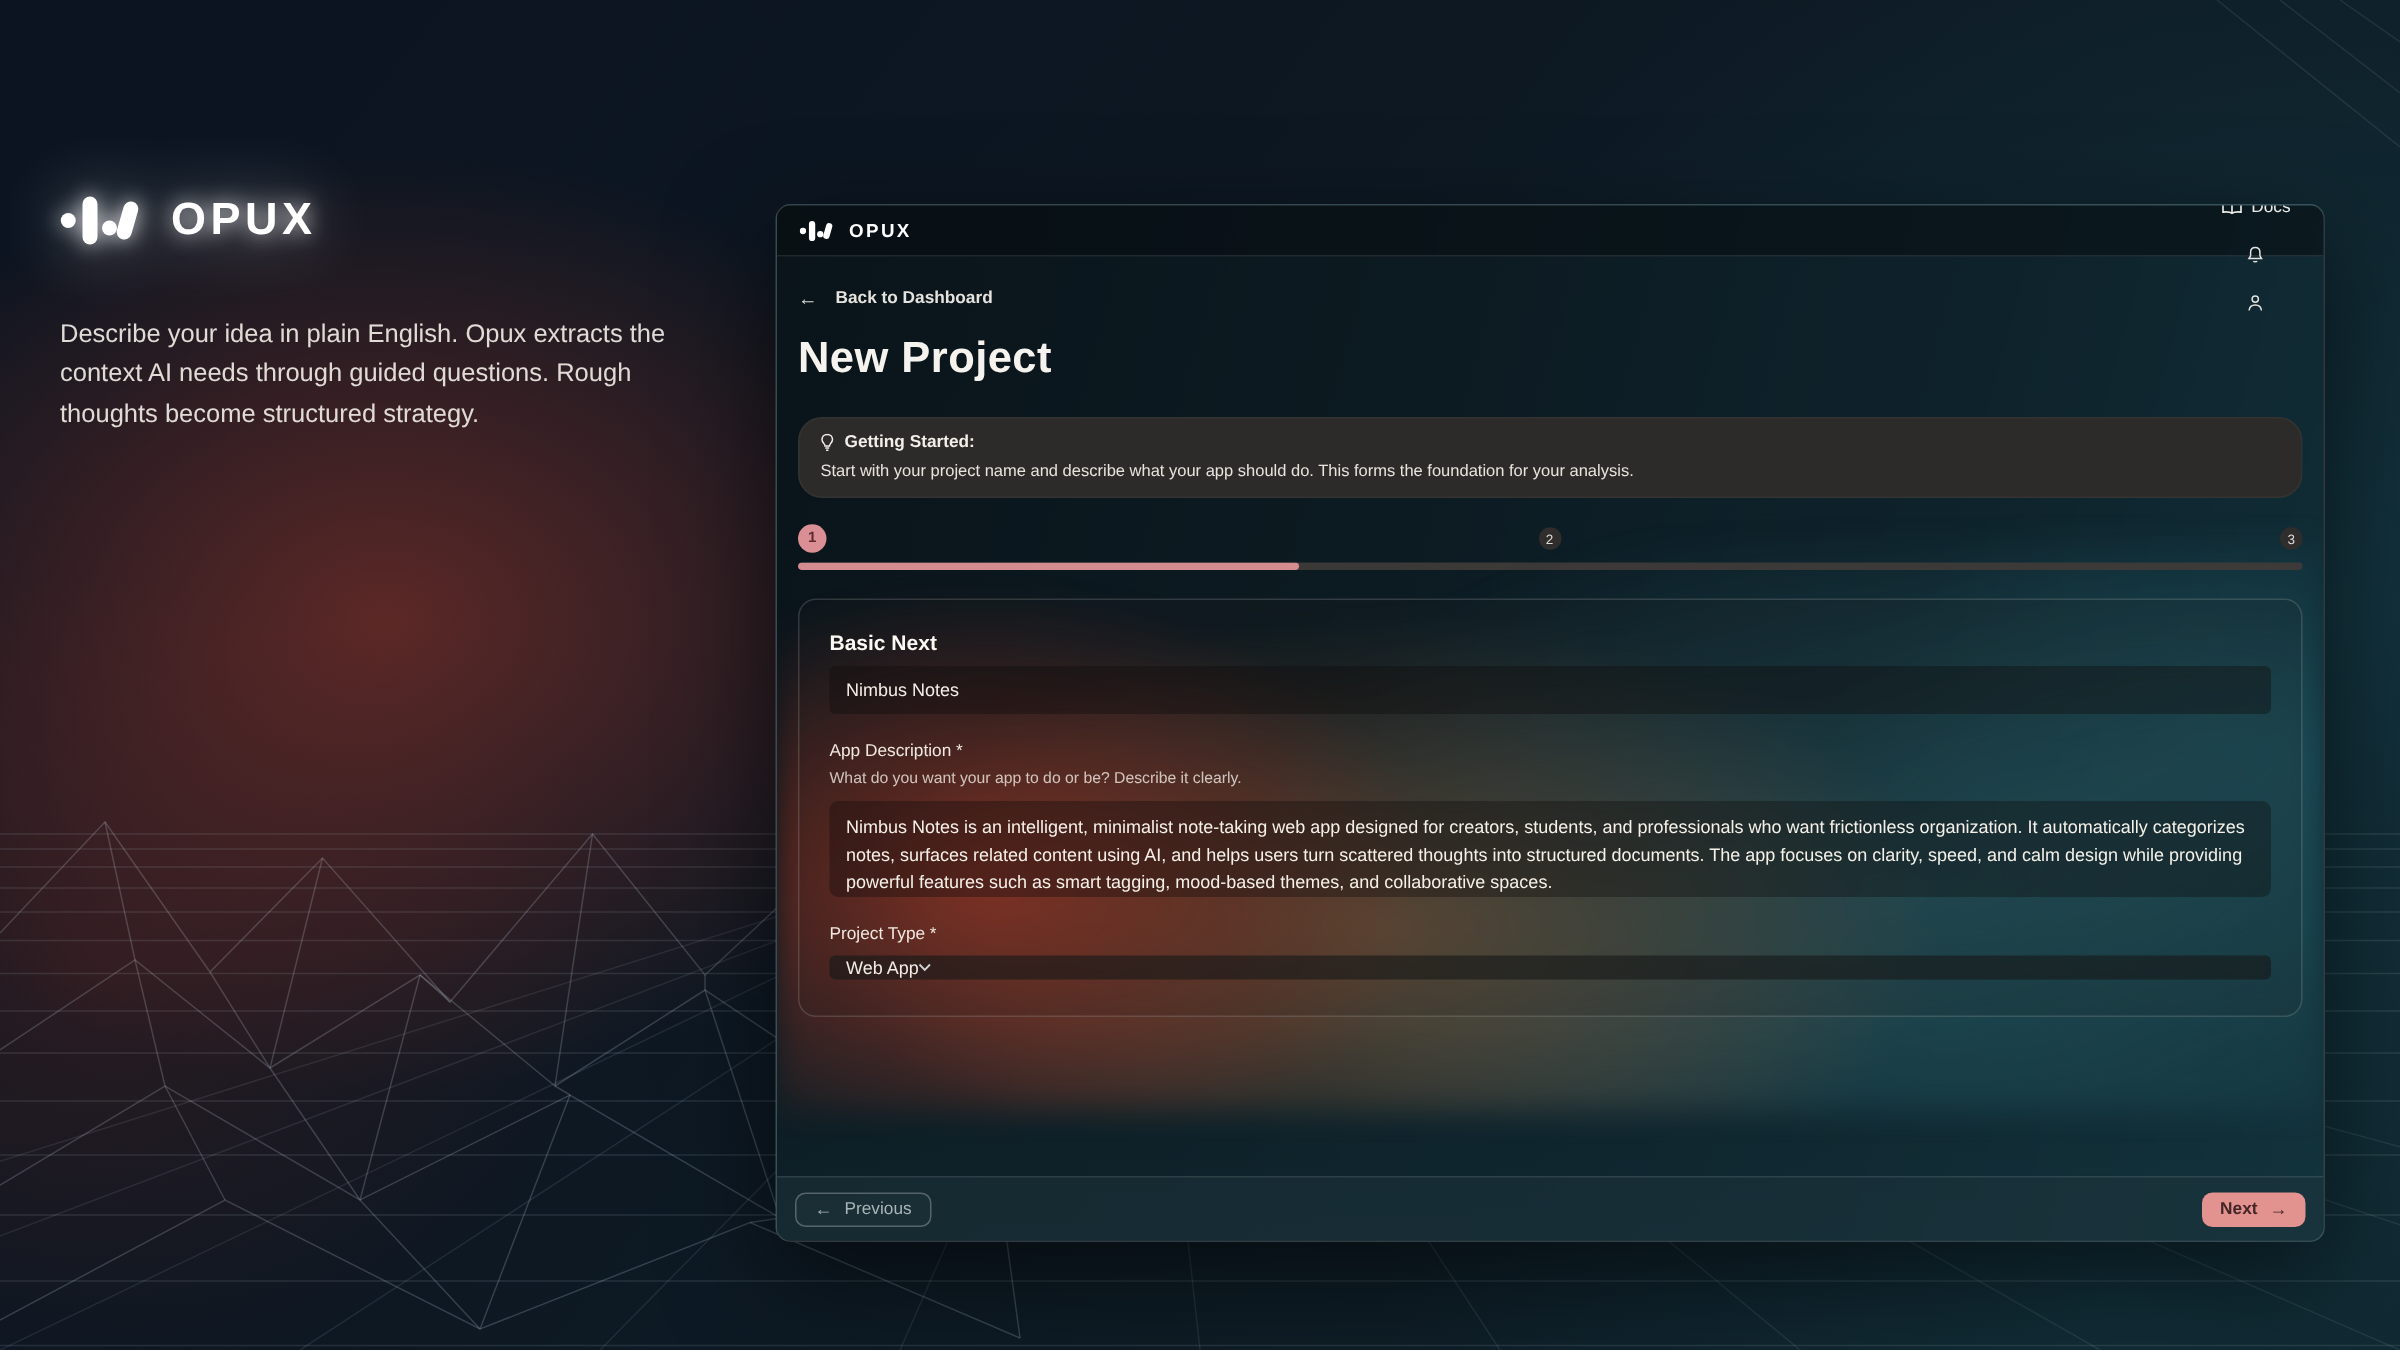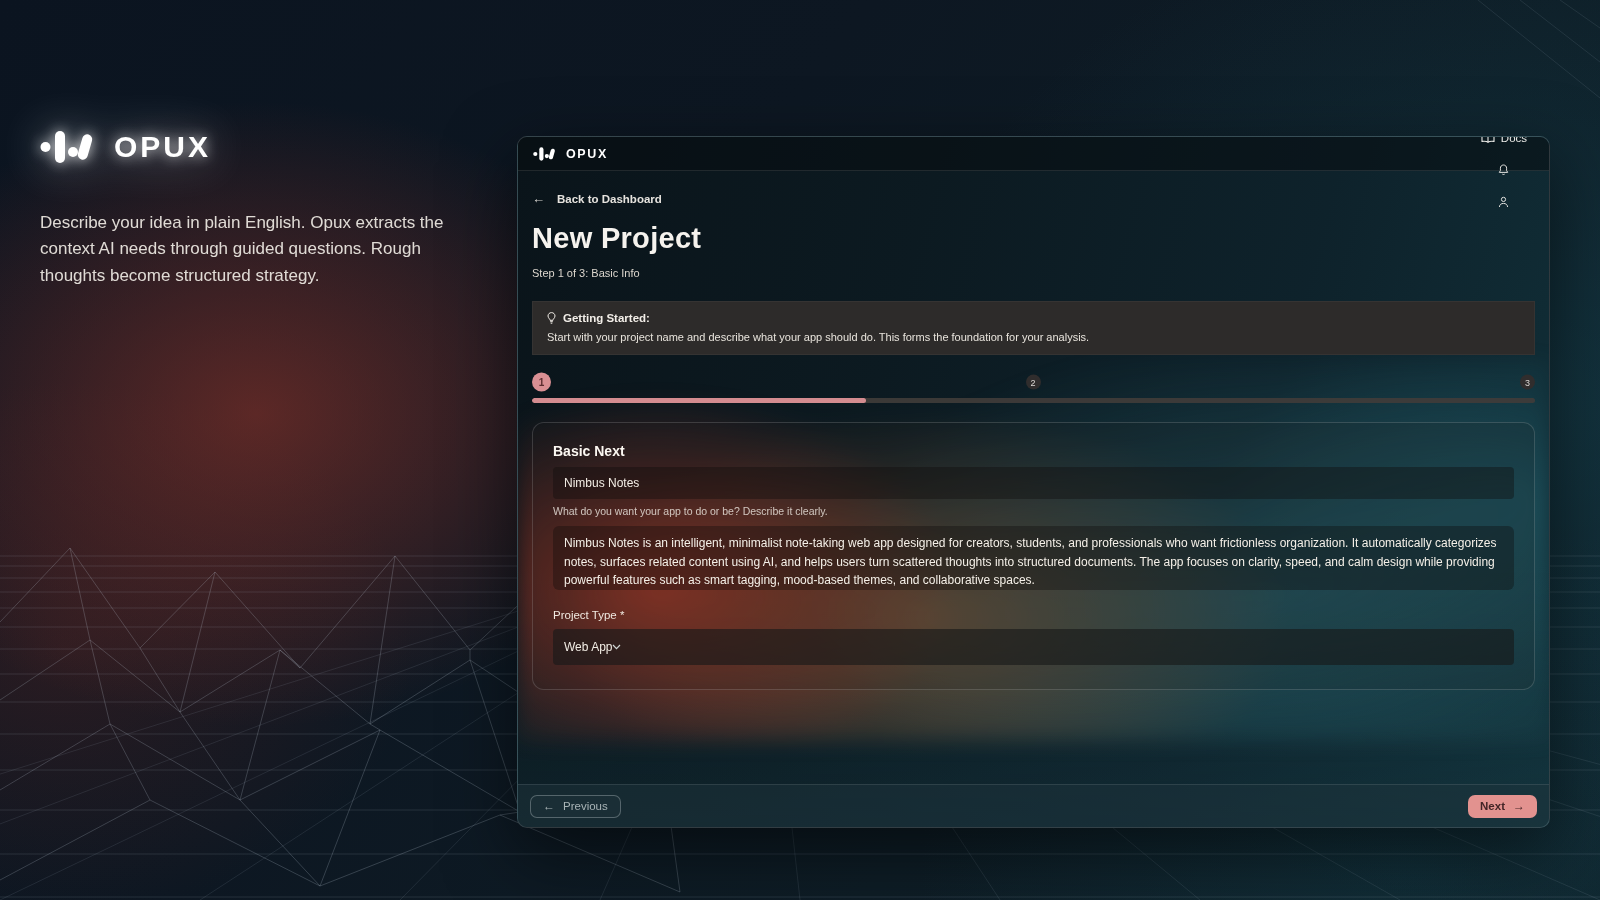--- a/index.html
+++ b/index.html
@@ -63,21 +63,21 @@
   .content { position: relative; z-index: 1; }
 
   .back-row { display: inline-flex; align-items: center; gap: 12px; margin-top: 20px; cursor: pointer; }
   .back-arrow { font-size: 13px; color: #d9d6d1; }
   .back-label { font-size: 11.5px; font-weight: 600; color: #e6e3de; }
 
   .page-title { margin-top: 15px; font-size: 29px; font-weight: 700; letter-spacing: 0.3px; color: #f6f3ee; }
   .step-text { margin-top: 12px; font-size: 11px; color: #ddd7ce; }
 
   .tip {
-    margin-top: 22px; background: #2d2b2a; border-radius: 0; padding: 10px 14px 11px;
+    margin-top: 22px; background: #2d2b2a; border-radius: 16px; padding: 10px 14px 11px;
     border: 1px solid rgba(255,255,255,0.04);
   }
   .tip-title-row { display: flex; align-items: center; gap: 7px; }
   .tip-title { font-size: 11.5px; font-weight: 600; color: #f2eee8; }
   .tip-body { margin-top: 7px; font-size: 11px; color: #e8e4dc; }
 
   .stepper { margin-top: 17px; position: relative; height: 20px; }
   .step-dot {
     position: absolute; top: 50%; transform: translateY(-50%);
     display: flex; align-items: center; justify-content: center; border-radius: 50%;
@@ -102,21 +102,21 @@
     padding: 0 11px; font-family: "Liberation Sans", sans-serif;
     font-size: 12px; color: #f4eee6; outline: none;
   }
   .text-area {
     margin-top: 9px; display: block; width: 100%; height: 64px; resize: none;
     background: rgba(14,12,12,0.36); border: none; border-radius: 6px;
     padding: 8px 11px; font-family: "Liberation Sans", sans-serif;
     font-size: 12px; line-height: 1.55; color: #f5f0e8; outline: none; overflow: hidden;
   }
   .select {
-    margin-top: 8px; height: 36px; display: flex; align-items: center; justify-content: flex-start;
+    margin-top: 8px; height: 16px; display: flex; align-items: center; justify-content: flex-start;
     background: rgba(22,24,25,0.62); border-radius: 4px; padding: 0 11px; cursor: pointer;
   }
   .select-value { font-size: 12px; color: #f1ece4; }
 
   .win-footer {
     position: absolute; left: 0; right: 0; bottom: 0; height: 43px;
     border-top: 1px solid rgba(255,255,255,0.10); background: rgba(31,52,60,0.48);
     display: flex; align-items: center; justify-content: space-between; padding: 0 12px; z-index: 2;
   }
   .btn { display: inline-flex; align-items: center; gap: 8px; height: 23px; padding: 0 12px;
@@ -231,21 +231,20 @@
   <div class="win-body">
     <div class="blob"></div>
     <div class="content">
 
       <div class="back-row">
         <span class="back-arrow">←</span>
         <span class="back-label">Back to Dashboard</span>
       </div>
 
       <div class="page-title">New Project</div>
-      <div class="step-text">Step 1 of 3: Basic Info</div>
 
       <div class="tip">
         <div class="tip-title-row">
           <svg width="9" height="12" viewBox="0 0 9 12">
             <path d="M4.5,0.6 C2.5,0.6 1,2.1 1,4 C1,5.3 1.8,6.1 2.4,6.9 C2.8,7.4 3,7.8 3,8.3 H6 C6,7.8 6.2,7.4 6.6,6.9 C7.2,6.1 8,5.3 8,4 C8,2.1 6.5,0.6 4.5,0.6 Z" fill="none" stroke="#f2eee8" stroke-width="1"></path>
             <path d="M3.2,9.7 H5.8 M3.7,11.2 H5.3" stroke="#f2eee8" stroke-width="1"></path>
           </svg>
           <span class="tip-title">Getting Started:</span>
         </div>
         <div class="tip-body">Start with your project name and describe what your app should do. This forms the foundation for your analysis.</div>
@@ -258,20 +257,21 @@
       </div>
       <div class="track">
         <div class="track-fill"></div>
       </div>
 
       <div class="card">
         <div class="card-title">Basic Next</div>
 
         <input class="text-input" type="text" value="Nimbus Notes" style="">
 
+        <div class="field-label">App Description *</div>
         <div class="field-hint">What do you want your app to do or be? Describe it clearly.</div>
         <textarea class="text-area" spellcheck="false" style="">Nimbus Notes is an intelligent, minimalist note-taking web app designed for creators, students, and professionals who want frictionless organization. It automatically categorizes notes, surfaces related content using AI, and helps users turn scattered thoughts into structured documents. The app focuses on clarity, speed, and calm design while providing powerful features such as smart tagging, mood-based themes, and collaborative spaces.</textarea>
 
         <div class="field-label">Project Type *</div>
         <div class="select">
           <span class="select-value">Web App</span>
           <svg width="9" height="6" viewBox="0 0 9 6">
             <path d="M1,1 L4.5,4.6 L8,1" fill="none" stroke="#cfd6d4" stroke-width="1.2"></path>
           </svg>
         </div>

